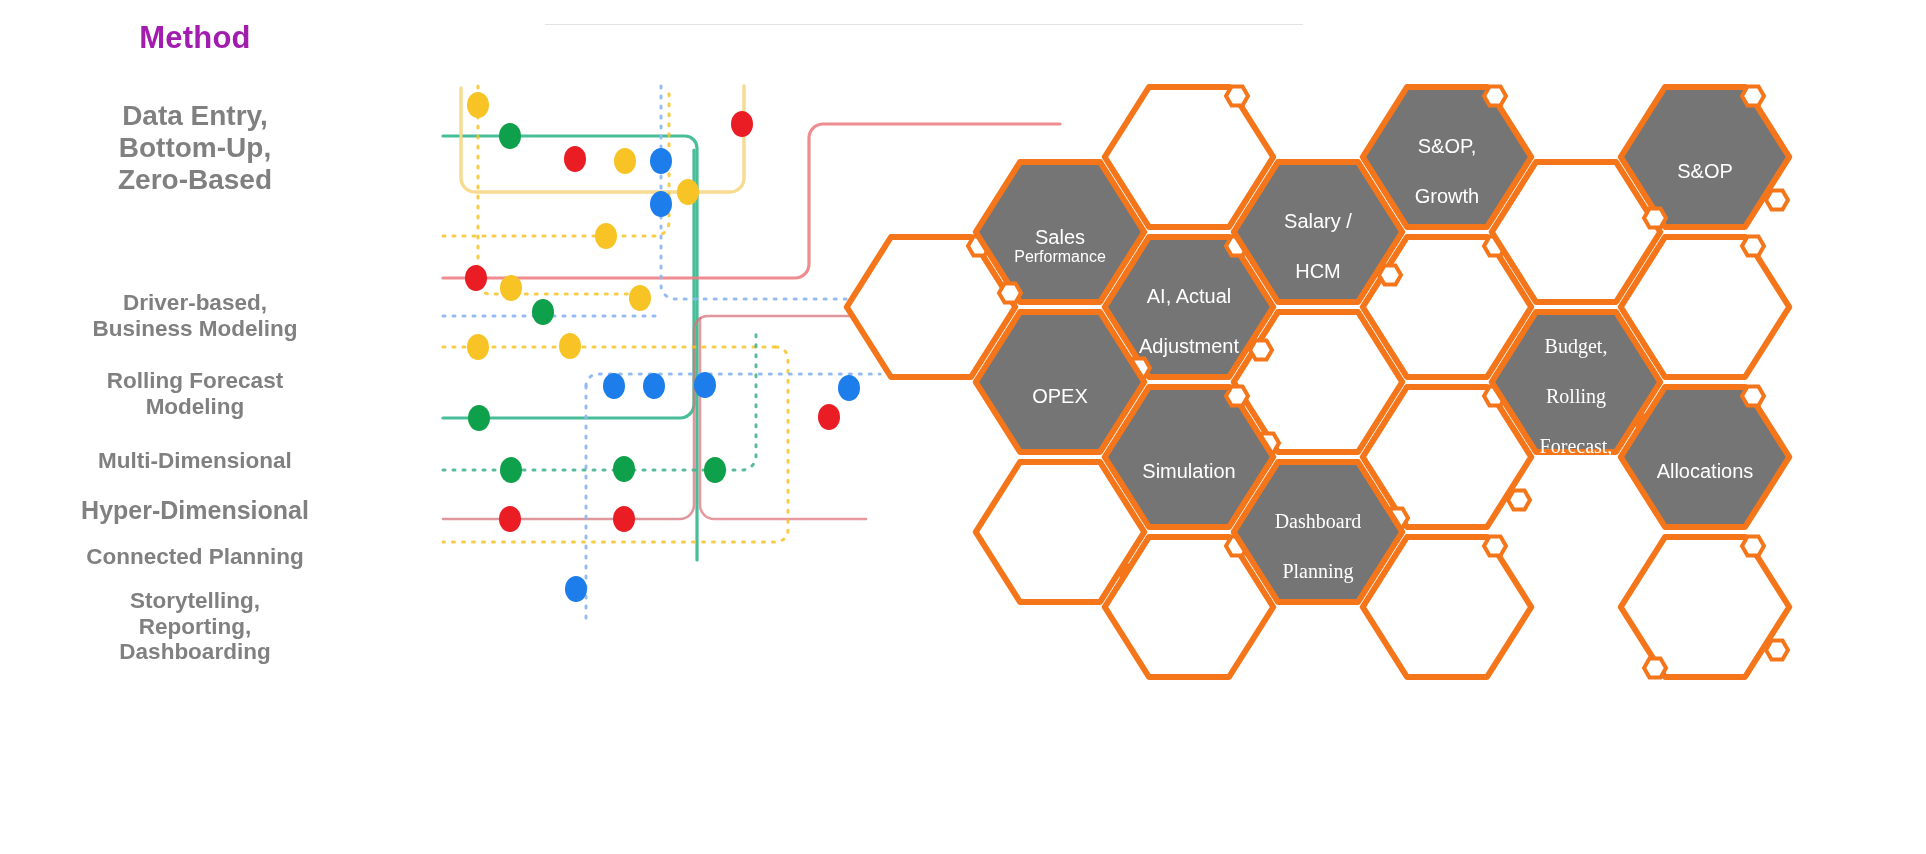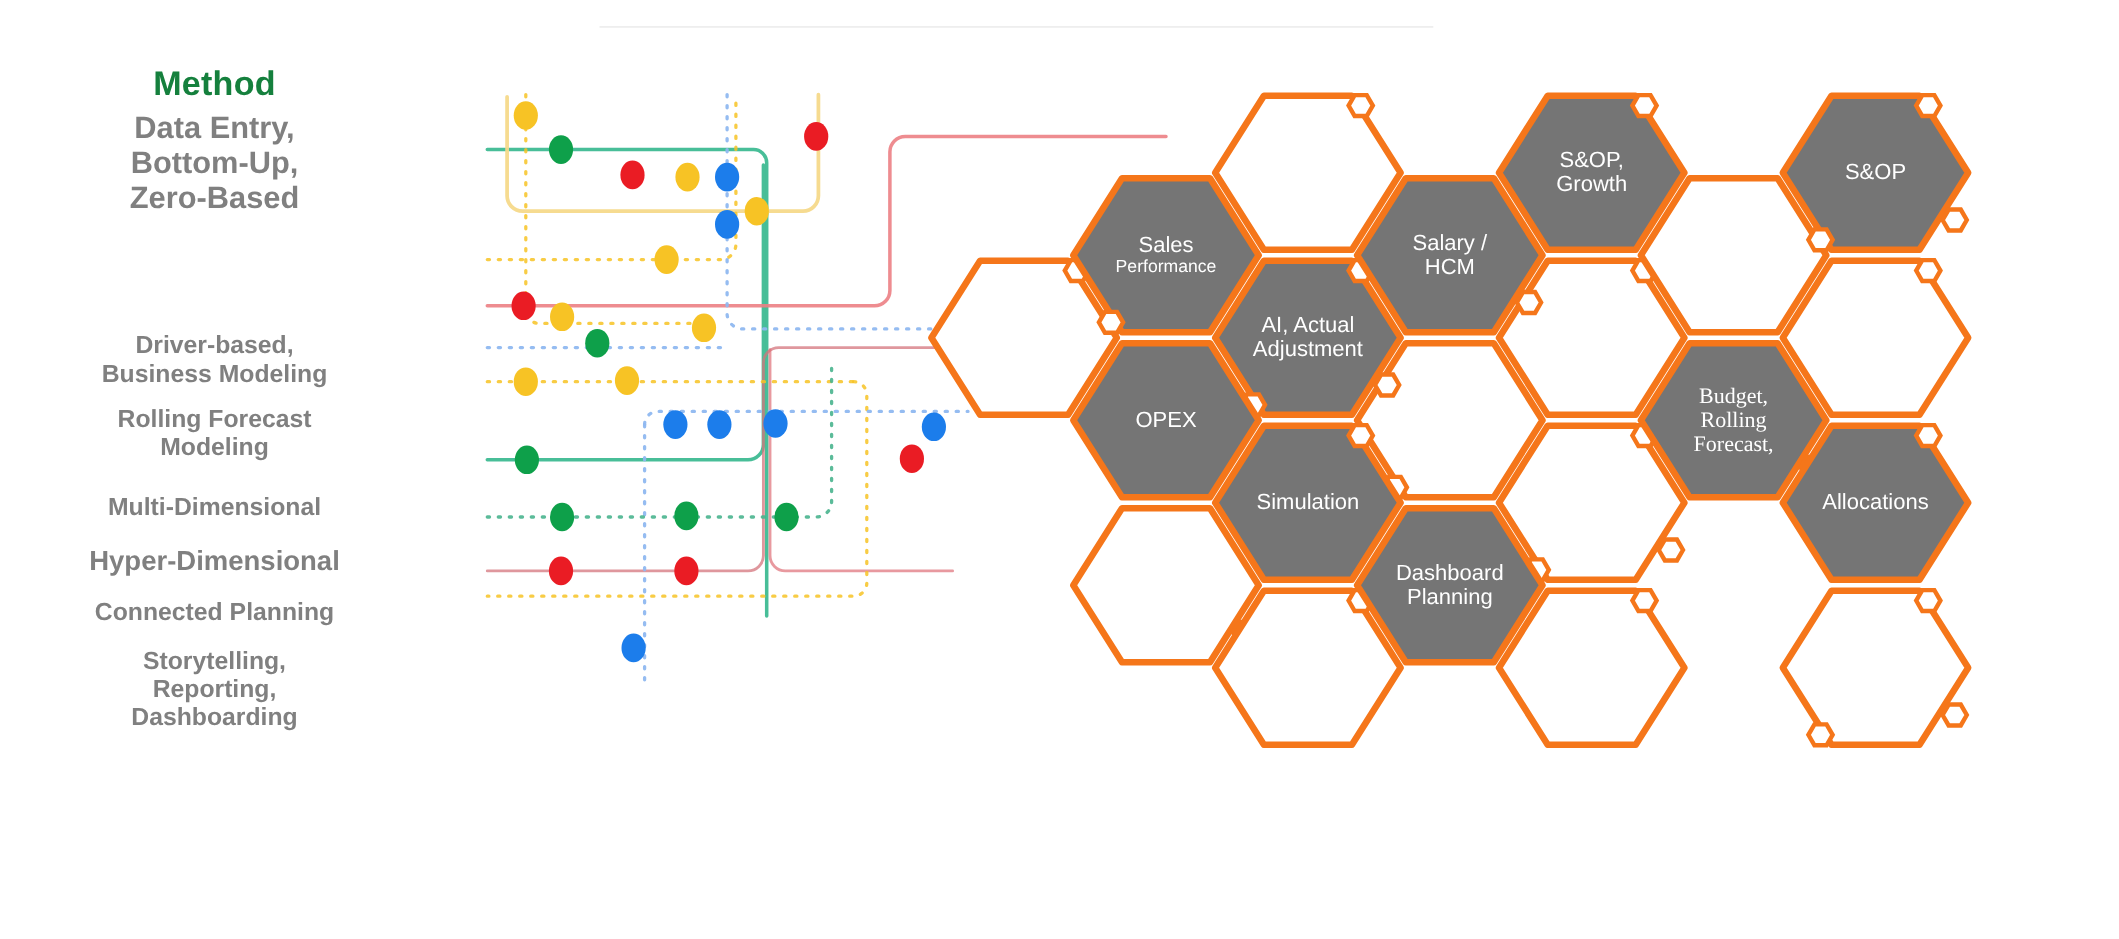--- a/index.html
+++ b/index.html
@@ -12,54 +12,54 @@
   }
   #stage{position:absolute;left:0;top:0;width:1926px;height:854px;}
 
   
   #method-panel{
     position:absolute;left:0;top:0;width:430px;height:854px;
     text-align:center;
   }
   #method-title{
     position:absolute;left:0;top:20px;width:390px;
-    font-size:31px;font-weight:bold;color:#15803d;letter-spacing:.2px;margin-top:38px;
+    font-size:31px;font-weight:bold;color:#a21caf;letter-spacing:.2px;
   }
   .method-item{
     position:absolute;left:0;width:390px;
     color:#808080;font-weight:bold;line-height:1.14;
   }
   #topline{position:absolute;left:545px;top:24px;width:758px;height:1px;background:#e3e3e3;}
 
   
   #hexwrap{position:absolute;left:0;top:0;width:1926px;height:854px;}
   .hex{position:absolute;}
   .hex svg{display:block;overflow:visible;}
   .hexlabel{
     position:absolute;left:0;top:0;width:100%;height:100%;
     display:flex;flex-direction:column;align-items:center;justify-content:center;
     color:#ffffff;text-align:center;line-height:1.1;pointer-events:none;
   }
   .hexlabel span{display:block;}
-  .l1{font-size:20px;}
+  .l1{font-size:20px;margin-top:28px;}
   .l-small{font-size:16px;}
 </style>
 </head>
 <body>
 
 <div id="stage">
 
   <div id="method-panel">
     <div id="method-title">Method</div>
     <div class="method-item" id="mi0" style="top: 100px; font-size: 28px;">
         <div>Data Entry,</div>
         <div>Bottom-Up,</div>
         <div>Zero-Based</div>
       </div>
-    <div class="method-item" id="mi2" style="top: 290px; font-size: 22.5px; margin-top: 11px;">
+    <div class="method-item" id="mi2" style="top: 290px; font-size: 22.5px;">
         <div>Driver-based,</div>
         <div>Business Modeling</div>
       </div>
     <div class="method-item" id="mi3" style="top: 368px; font-size: 22.5px;">
         <div>Rolling Forecast</div>
         <div>Modeling</div>
       </div>
     <div class="method-item" id="mi4" style="top: 448px; font-size: 22.5px;">
         <div>Multi-Dimensional</div>
       </div>
@@ -268,21 +268,21 @@
       </div>
       <div class="hex" style="left: 1103px; top: 382px; width: 172px; height: 150px;">
         <svg width="172" height="150" viewBox="0 0 172 150">
           <polygon points="46,5 126,5 170.25,75 126,145 46,145 1.75,75" fill="#757575" stroke="#F5761A" stroke-width="6" stroke-linejoin="round"></polygon>
           <polygon points="145.0,14.0 139.5,23.5 128.5,23.5 123.0,14.0 128.5,4.5 139.5,4.5" fill="#ffffff" stroke="#F5761A" stroke-width="4"></polygon>
         </svg>
         <div class="hexlabel">
           <span class="l1">Simulation</span>
         </div>
       </div>
-      <div class="hex" style="left: 1232px; top: 457px; width: 172px; height: 150px;">
+      <div class="hex" style="left: 1232px; top: 457px; width: 172px; height: 150px; font-family: Liberation Serif, serif;">
         <svg width="172" height="150" viewBox="0 0 172 150">
           <polygon points="46,5 126,5 170.25,75 126,145 46,145 1.75,75" fill="#757575" stroke="#F5761A" stroke-width="6" stroke-linejoin="round"></polygon>
         </svg>
         <div class="hexlabel">
           <span class="l1">Dashboard</span>
           <span class="l1">Planning</span>
         </div>
       </div>
       <div class="hex" style="left: 1490px; top: 307px; width: 172px; height: 150px; font-family: Liberation Serif, serif;">
         <svg width="172" height="150" viewBox="0 0 172 150">

